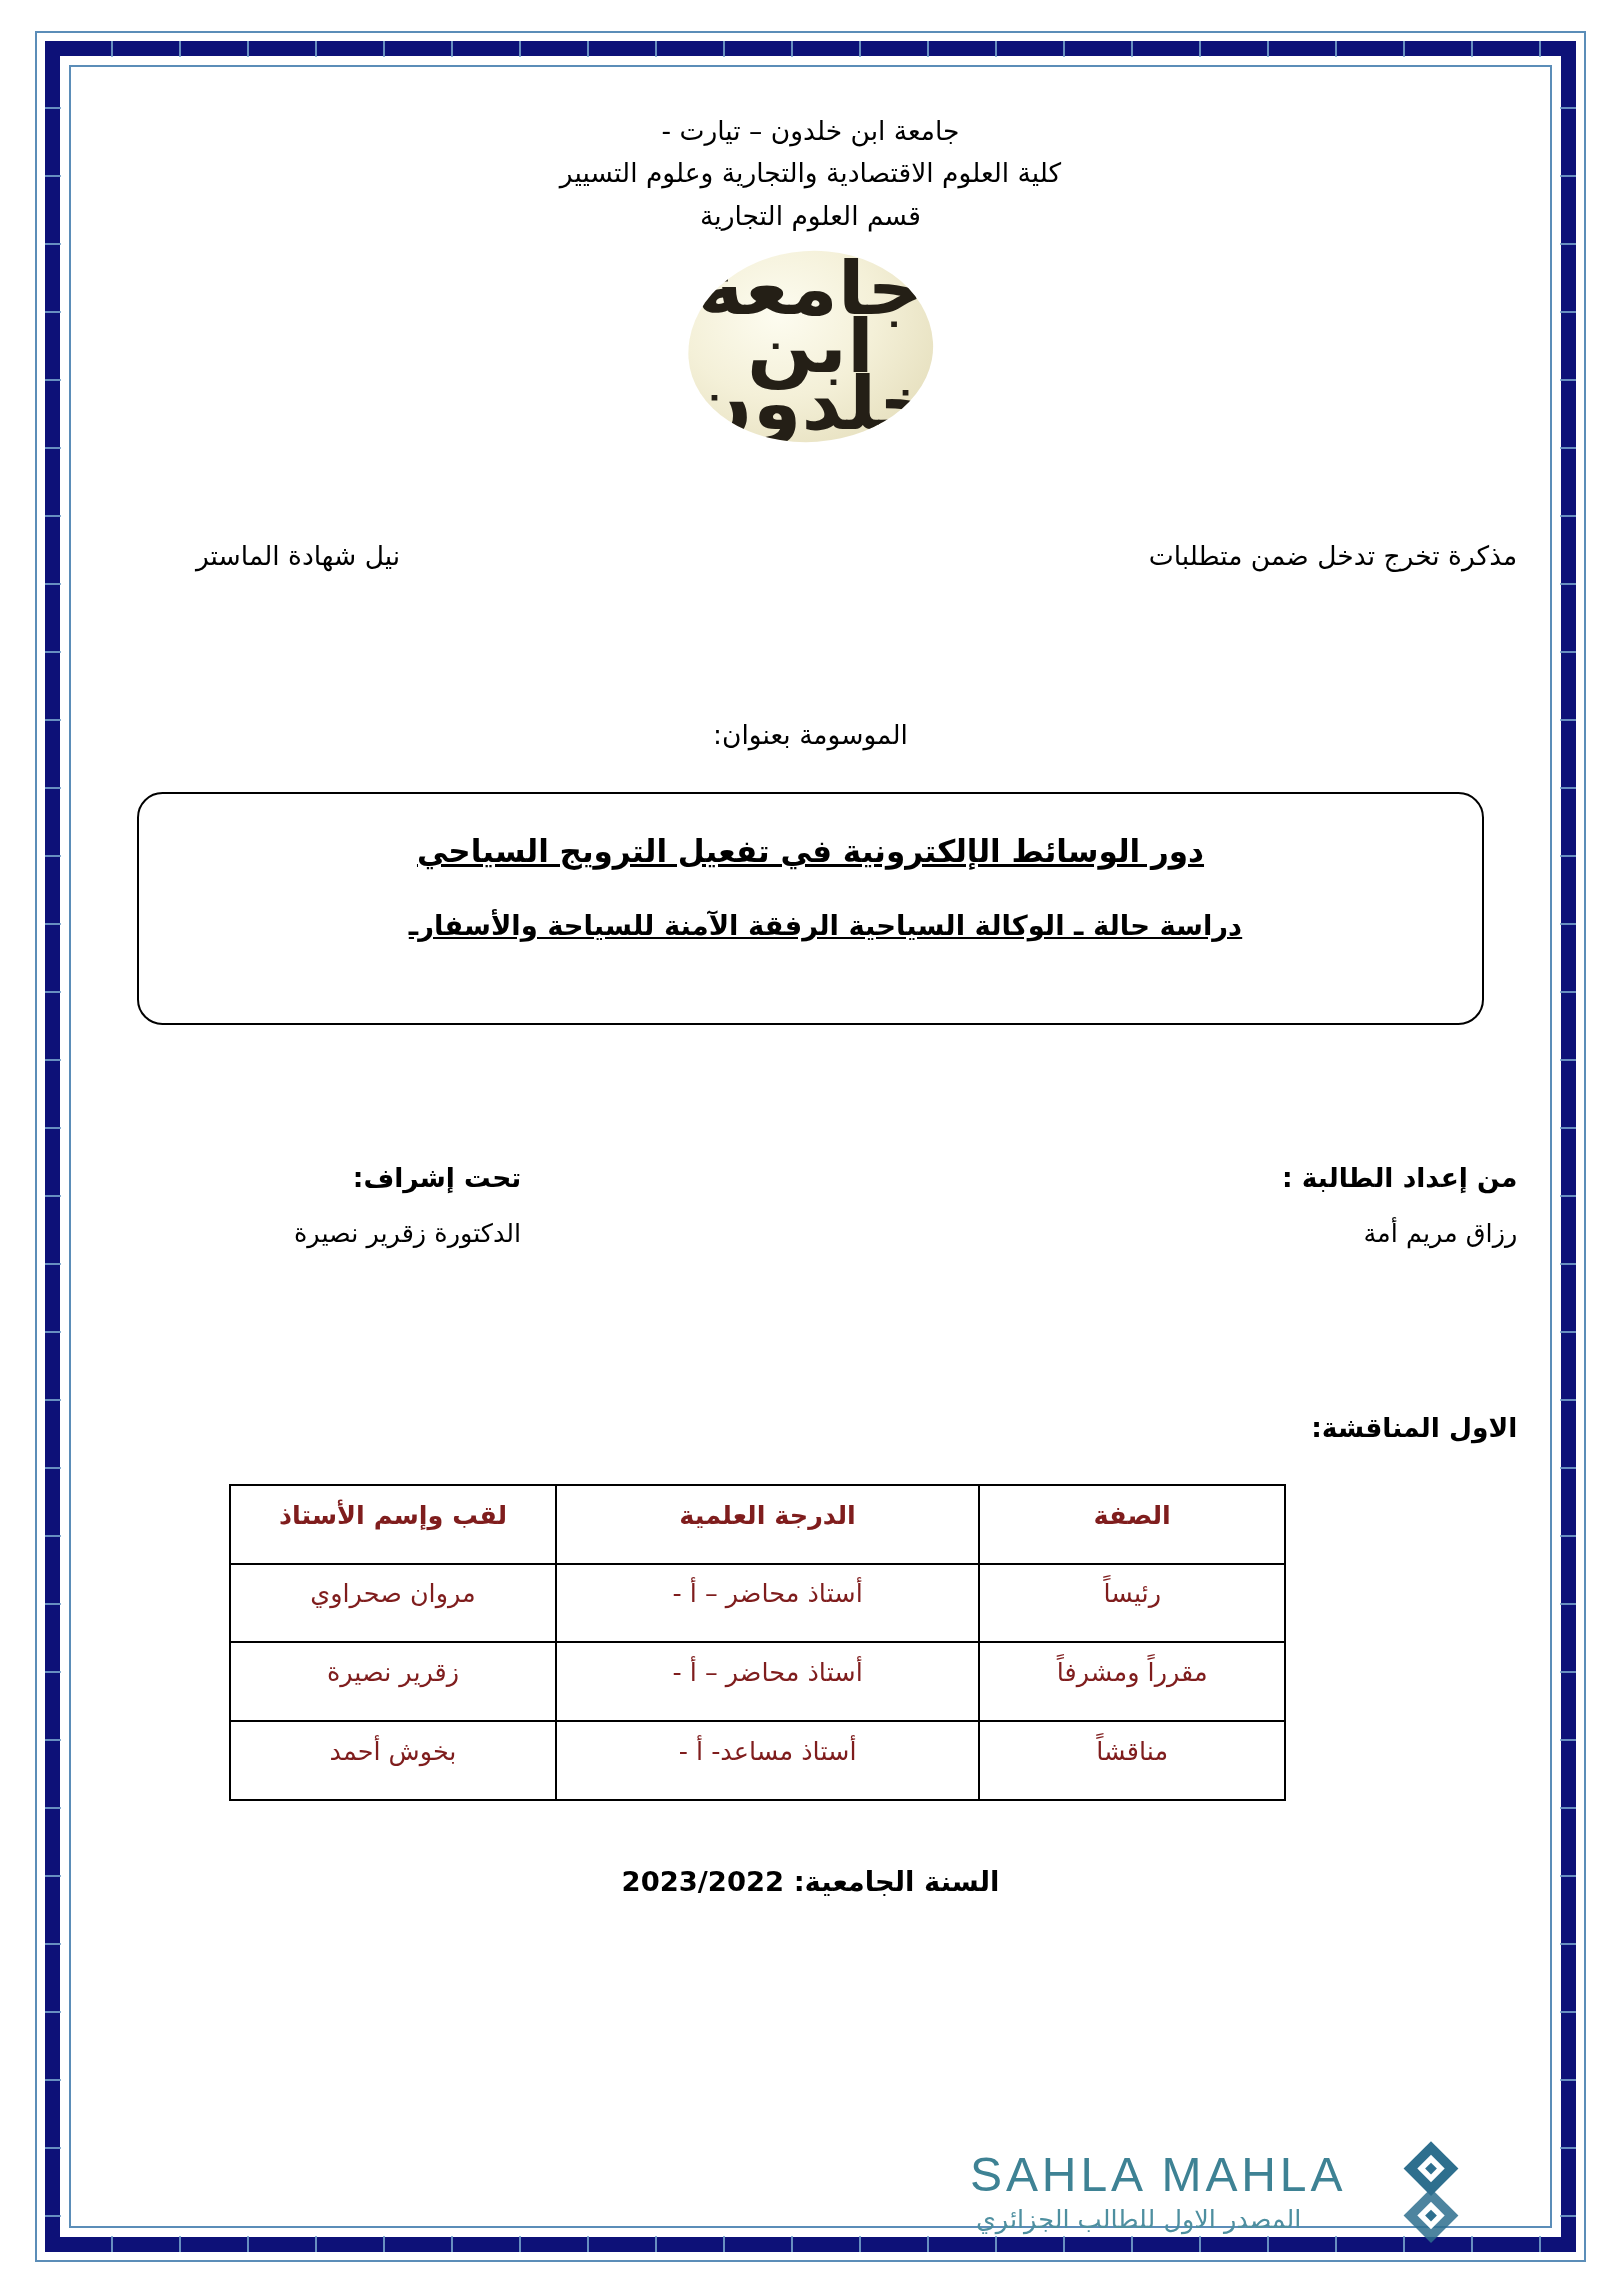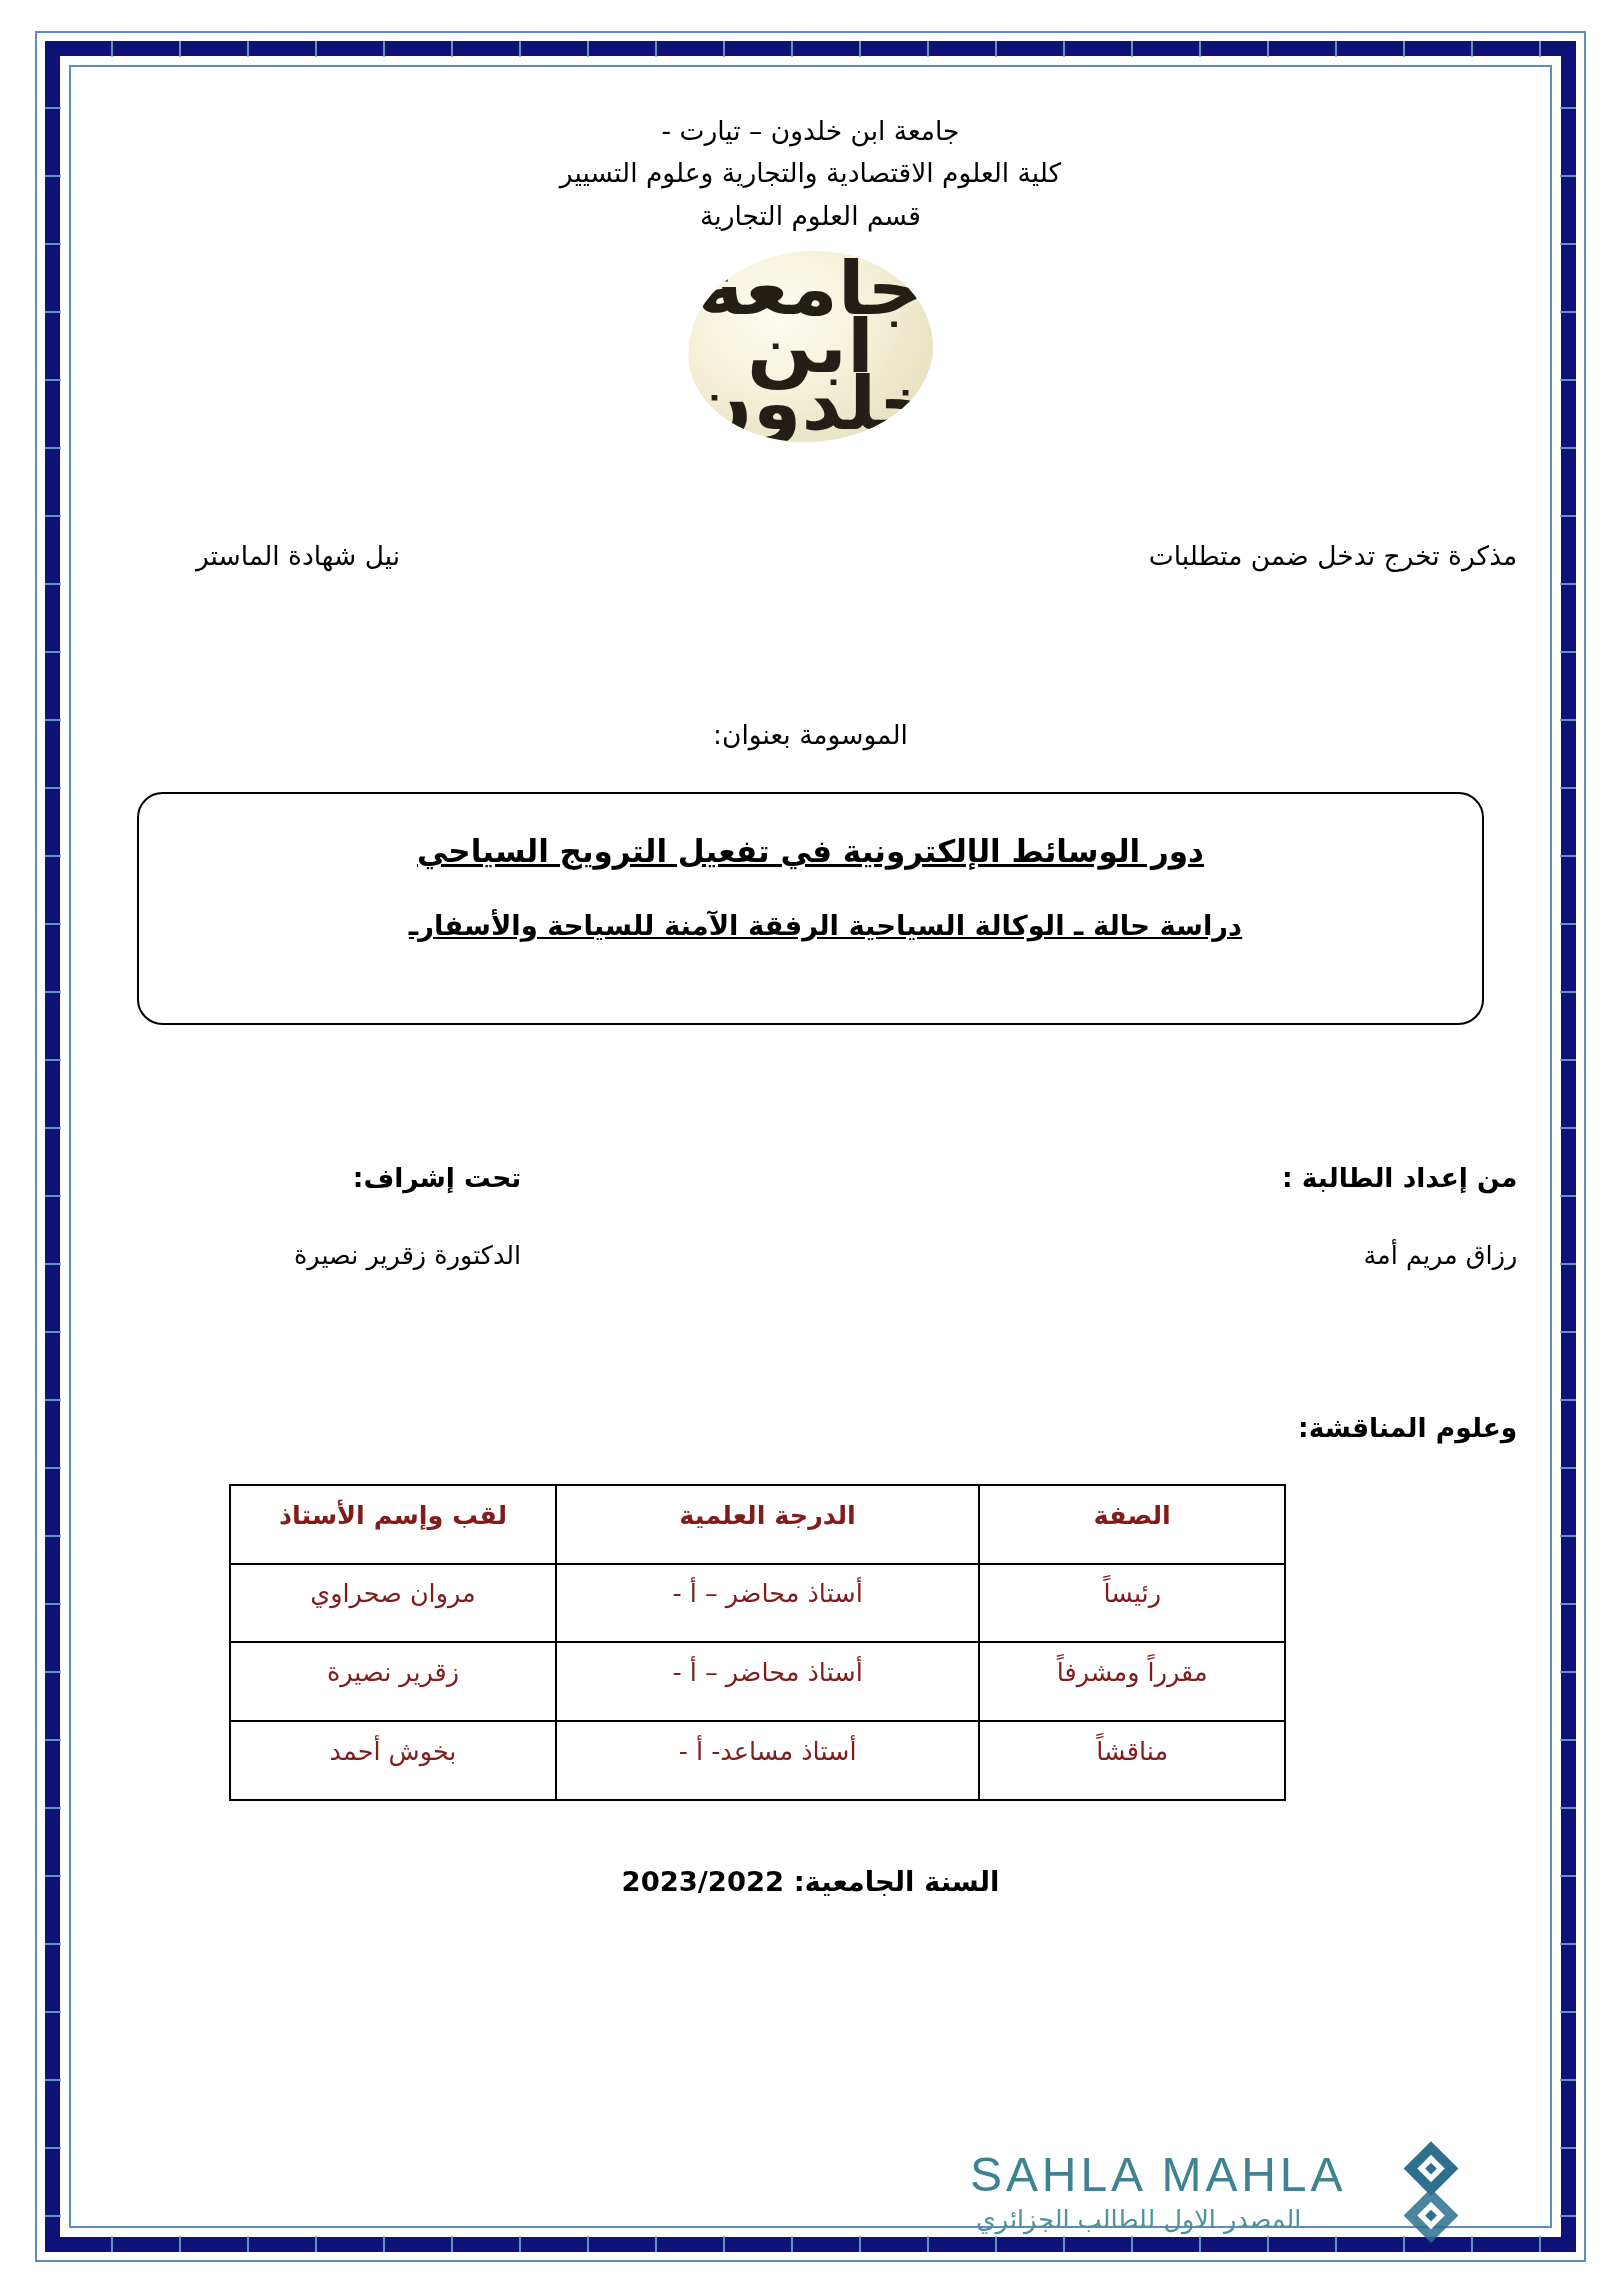--- a/index.html
+++ b/index.html
@@ -213,21 +213,21 @@
   }
   .people-col-left {
     position: absolute;
     left: 206px;
     top: 0;
     text-align: right;
   }
   .people-heading {
     font-size: 26.5px;
     font-weight: bold;
-    margin-bottom: 47px;
+    margin-bottom: 25px;
     white-space: nowrap;
   }
   .people-name {
     font-size: 25.5px;
     white-space: nowrap;
   }
 
   
   .jury-label {
     position: absolute;
@@ -354,21 +354,21 @@
       <div class="people-col-right">
         <div class="people-heading">من إعداد الطالبة :</div>
         <div class="people-name">رزاق مريم أمة</div>
       </div>
       <div class="people-col-left">
         <div class="people-heading">تحت إشراف:</div>
         <div class="people-name">الدكتورة زقرير نصيرة</div>
       </div>
     </div>
 
-    <div class="jury-label">وعلوم المناقشة:</div>
+    <div class="jury-label">الاول المناقشة:</div>
     <table class="jury-table">
       <thead>
         <tr>
           <th class="col-role">الصفة</th>
           <th class="col-degree">الدرجة العلمية</th>
           <th class="col-name">لقب وإسم الأستاذ</th>
         </tr>
       </thead>
       <tbody>
         <tr>

